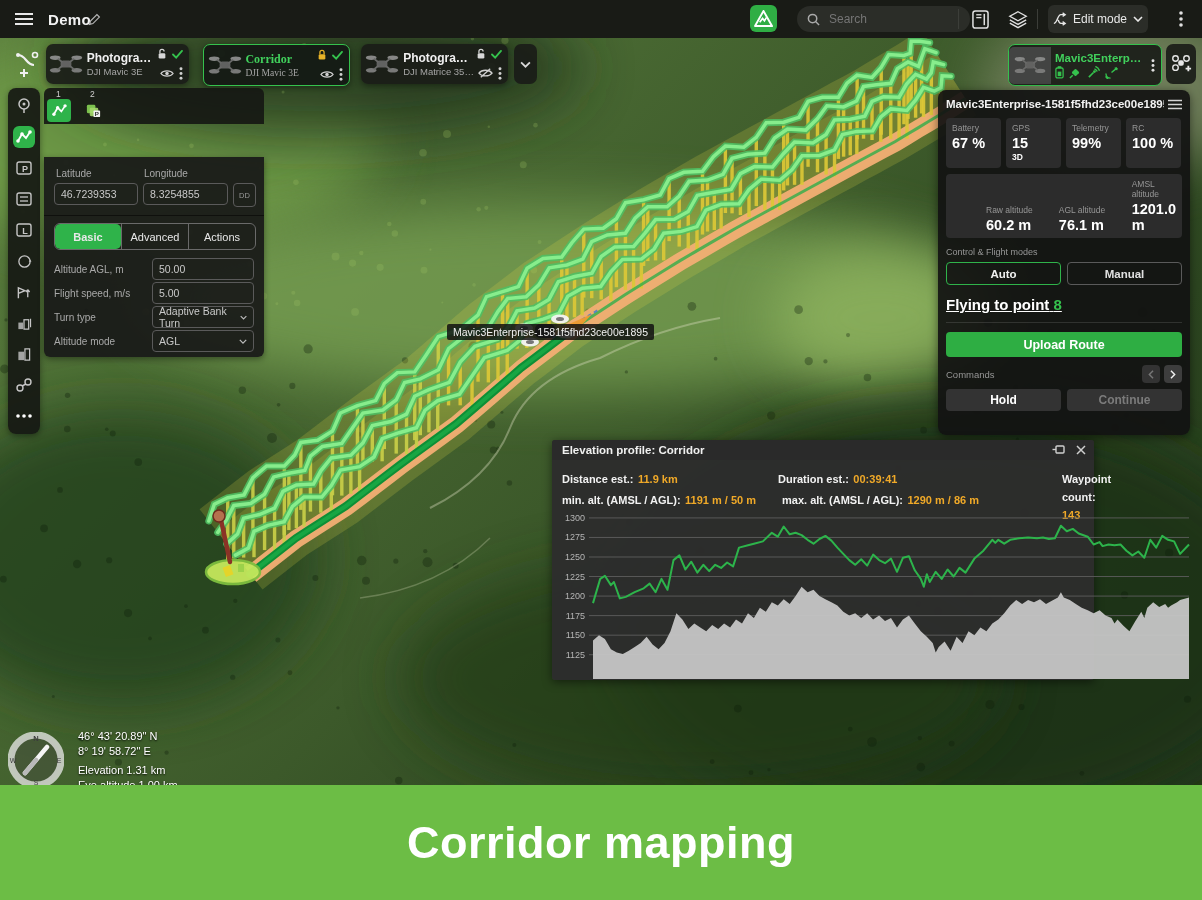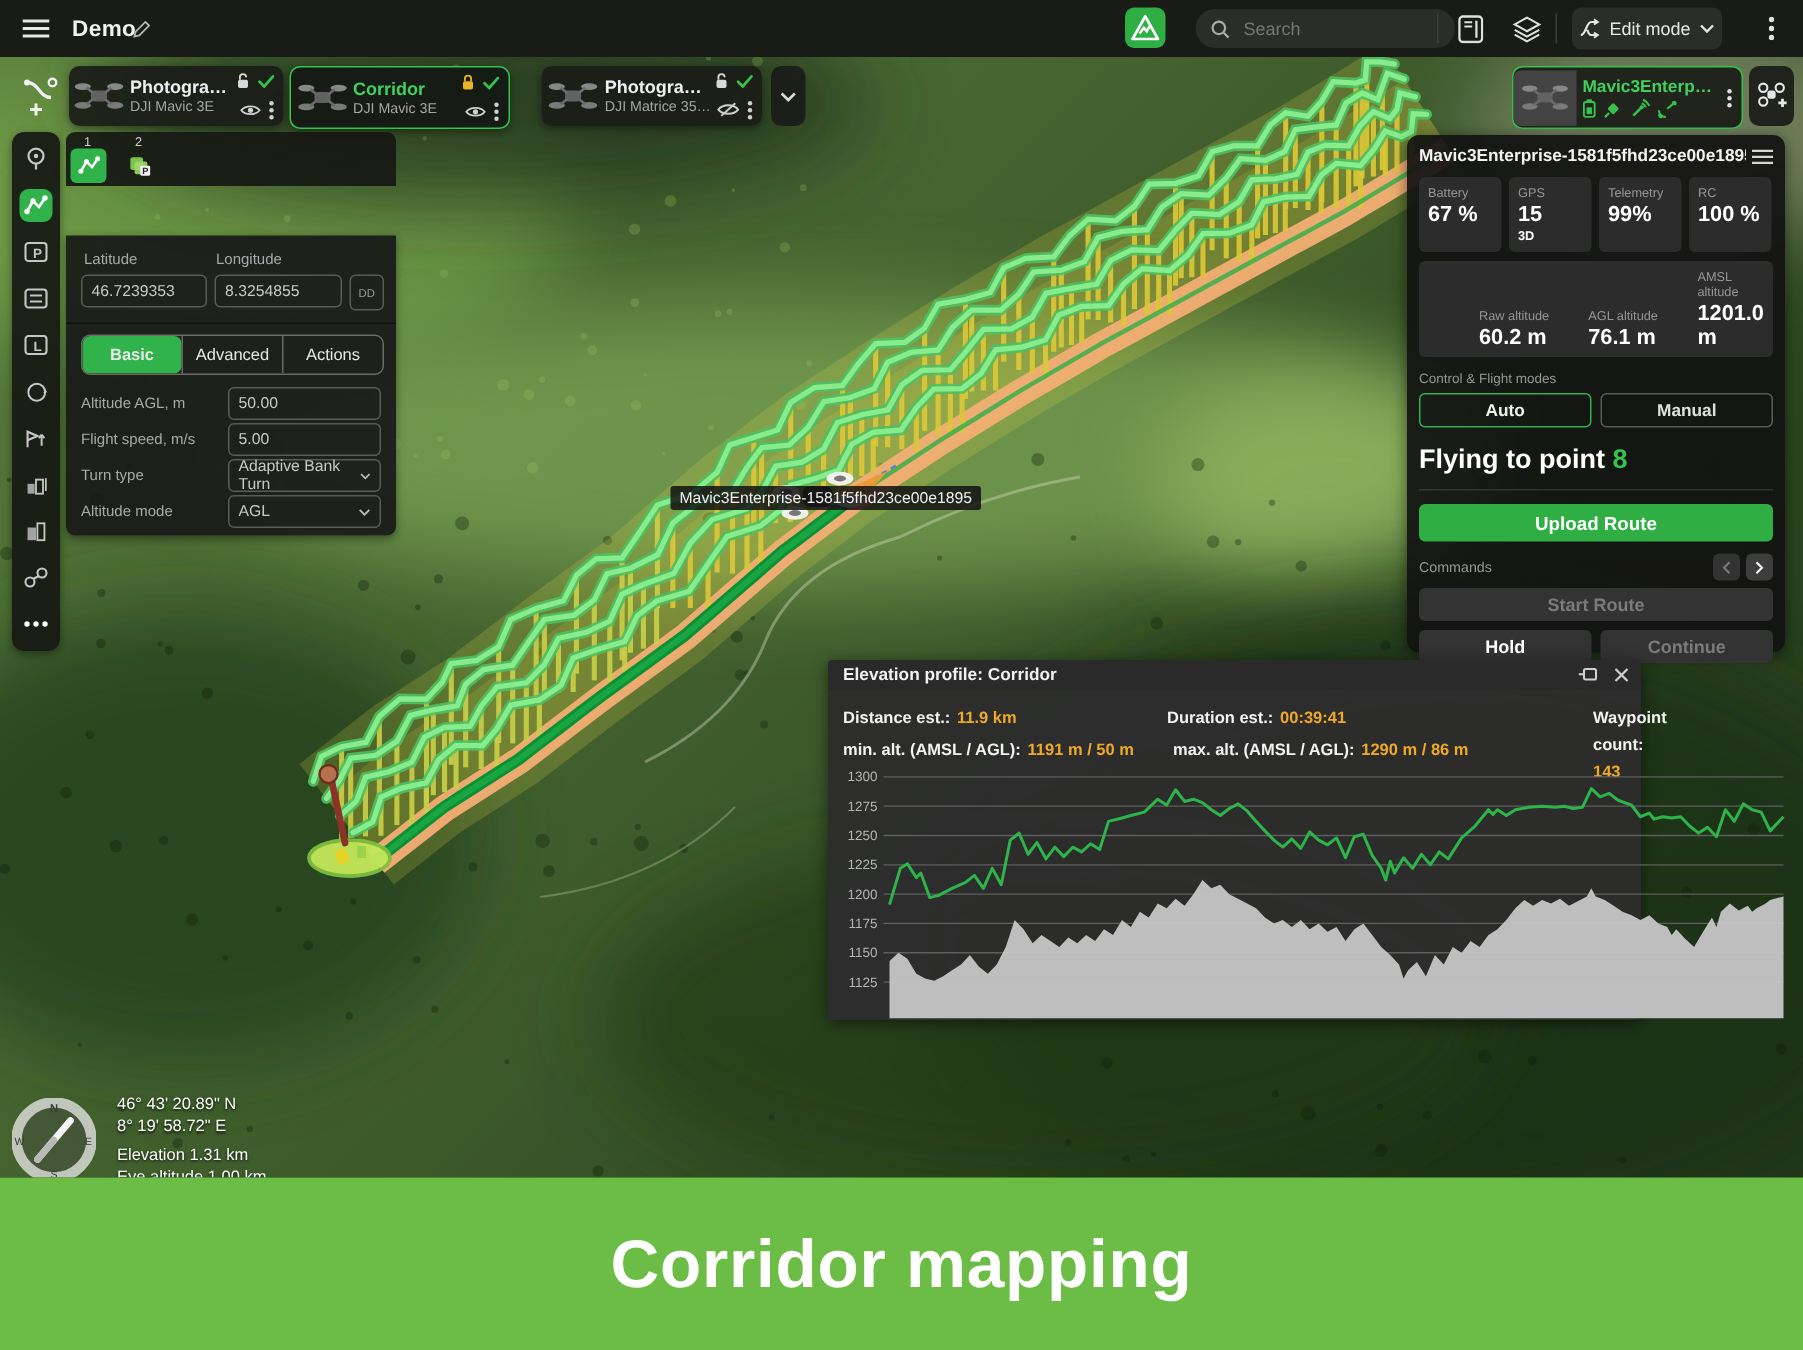--- a/index.html
+++ b/index.html
@@ -595,21 +595,21 @@
         <svg width="14" height="9">
             <use href="#ic-eye"></use>
           </svg>
         <svg width="4" height="13">
             <use href="#ic-kebab"></use>
           </svg>
       </div>
     </div>
   </div>
 
-  <div class="mcard sel" style="left:193px;width:145px;z-index:30;">
+  <div class="mcard sel" style="left:203px;width:145px;z-index:30;font-family:Liberation Serif, serif;">
     <div class="mthumb">
         <svg width="36" height="26">
           <use href="#drone-sil"></use>
         </svg>
       </div>
     <div class="mtext">
         <div class="mtitle green">Corridor</div>
       <div class="msub">DJI Mavic 3E</div>
       </div>
     <div class="micons">
@@ -905,21 +905,21 @@
         </div>
     </div>
 
 
     <div class="tlabel" style="margin-top:9px;font-size:9px;">Control &amp; Flight modes</div>
     <div style="display:flex;gap:6px;margin-top:5px;">
       <div class="btn" style="flex:1;height:23px;border:1.5px solid #2fb34a;color:#f0f0f0;font-size:11.5px;">Auto</div>
       <div class="btn" style="flex:1;height:23px;border:1px solid #5a5a5a;color:#e0e0e0;font-size:11.5px;">Manual</div>
     </div>
 
-    <div style="margin-top:11px;color:#fff;font-size:18px;font-weight:bold;">
+    <div style="margin-top:11px;color:#fff;font-size:15px;font-weight:bold;text-decoration:underline;">
       <span>Flying to point</span> <span style="color:#35c24d;">8</span>
     </div>
     <div style="margin-top:9px;height:1px;background:rgba(255,255,255,.12);"></div>
 
     <div class="btn" style="margin-top:9px;height:25px;background:#2eae43;color:#fff;font-size:12.5px;">Upload Route</div>
 
     <div style="display:flex;align-items:center;justify-content:space-between;margin-top:8px;">
       <div class="tlabel" style="font-size:9.5px;">Commands</div>
       <div style="display:flex;gap:4px;">
         <div class="btn" style="width:18px;height:18px;background:#333;">
@@ -927,21 +927,20 @@
               <path d="M6 1 L1.5 5.5 L6 10" fill="none" stroke="#777" stroke-width="1.8"></path>
             </svg>
           </div>
         <div class="btn" style="width:18px;height:18px;background:#3d3d3d;">
             <svg width="6" height="9" viewBox="0 0 7 11">
               <path d="M1 1 L5.5 5.5 L1 10" fill="none" stroke="#f0f0f0" stroke-width="1.8"></path>
             </svg>
           </div>
       </div>
     </div>
-    <div class="btn" style="margin-top:5px;height:22px;background:#333;color:#7b7b7b;font-size:12px;">Start Route</div>
     <div style="display:flex;gap:6px;margin-top:6px;">
       <div class="btn" style="flex:1;height:22px;background:#333;color:#fff;font-size:12px;">Hold</div>
       <div class="btn" style="flex:1;height:22px;background:#333;color:#7b7b7b;font-size:12px;">Continue</div>
     </div>
   </div>
 
   <div id="epanel" style="z-index:30;">
     <div id="ehead">
       <div class="ttl">Elevation profile: Corridor</div>
       <svg width="14" height="12" viewBox="0 0 14 12" style="margin-right:10px;">

